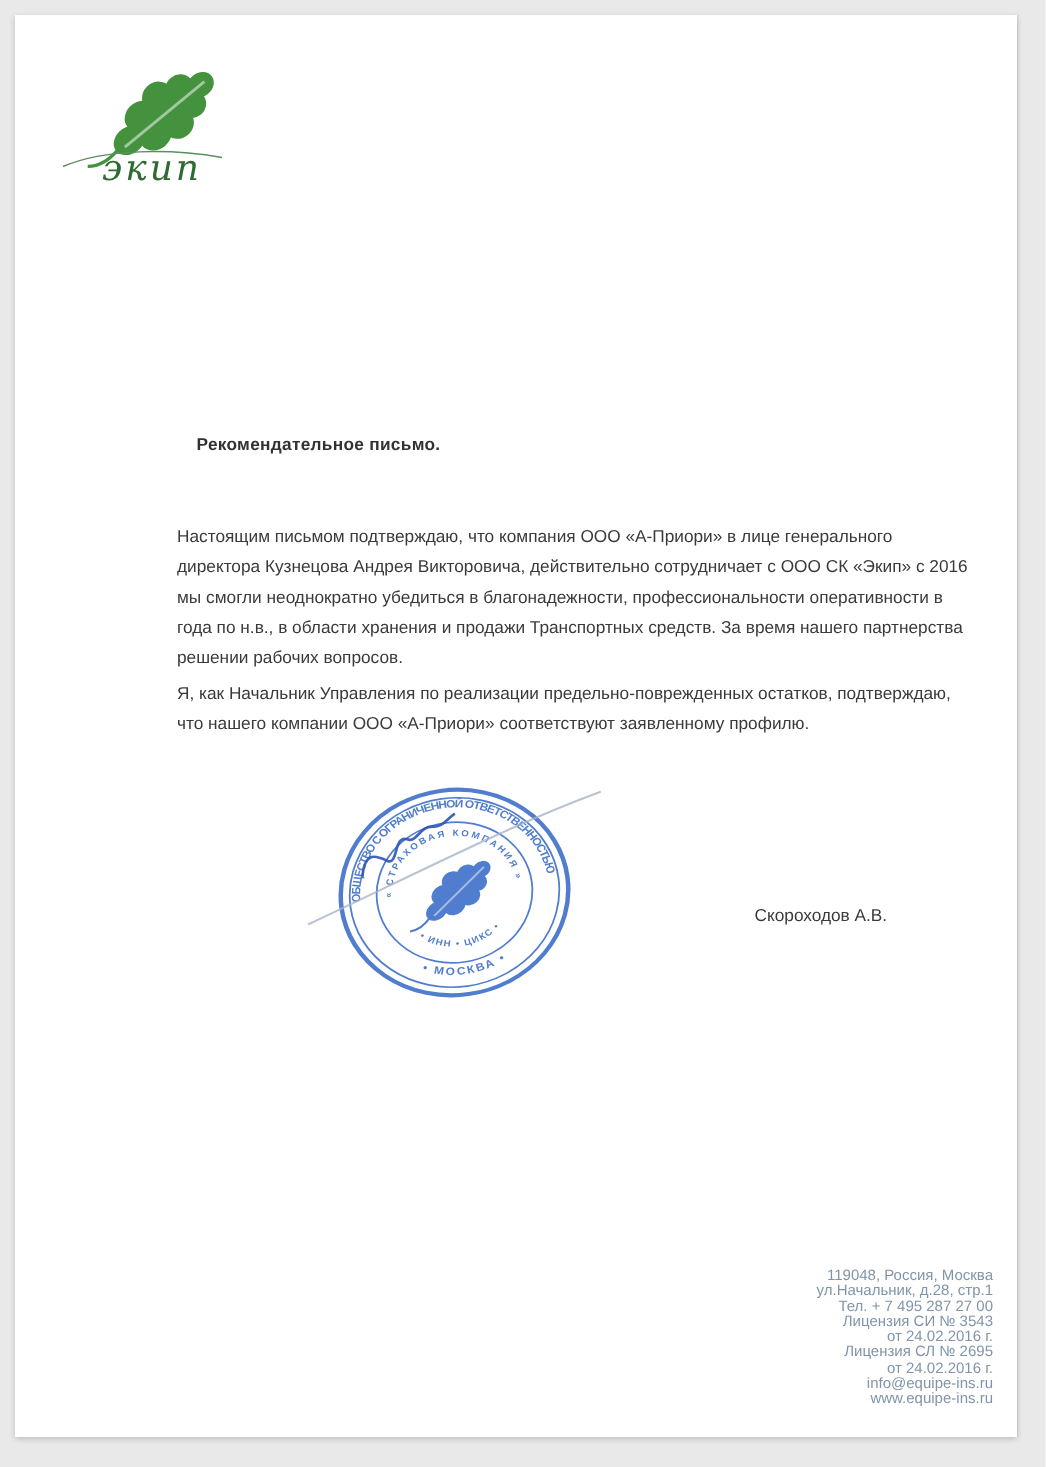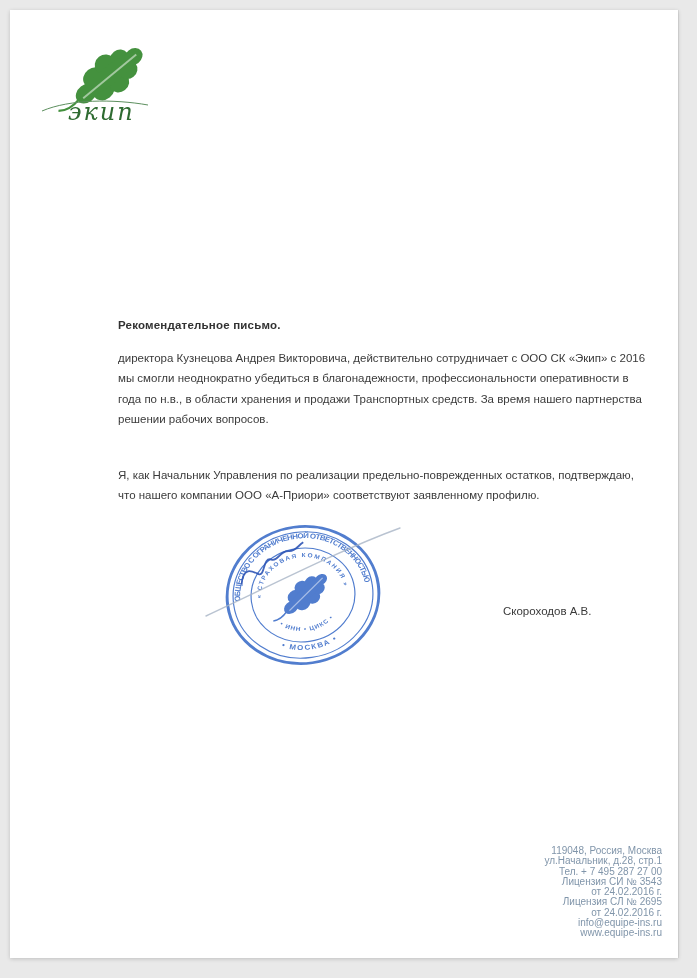--- a/index.html
+++ b/index.html
@@ -24,29 +24,28 @@
     position:absolute;left:4px;top:74px;width:110px;
     font-family:"DejaVu Serif", serif;
     font-style:italic;
     font-size:24px;
     letter-spacing:2px;
     color:#2e6b31;
     margin-left:24px;
   }
   
   .heading{
-    position:absolute;left:108px;top:281px;
+    position:absolute;left:121px;top:281px;
     font-size:11.5px;font-weight:bold;color:#323232;
     letter-spacing:.2px;
-    margin-top:28px;
   }
   .para{position:absolute;left:108px;width:548px;color:#3a3a3a;}
   .para .bodyline{font-size:11.5px;line-height:20.3px;white-space:nowrap;}
   #para1{top:338px;}
-  #para2{top:455px;}
+  #para2{top:443px;}
   .signature{
     position:absolute;left:493px;top:551px;
     font-size:11.5px;color:#3a3a3a;margin-top:44px;
   }
   
   .stamp{
     position:absolute;left:208px;top:500px;width:170px;height:170px;
     transform:rotate(-8deg) scaleY(.9);
     opacity:.88;
   }
@@ -91,20 +90,21 @@
     </svg>
     <svg class="logo-swash" viewBox="0 0 112 18">
       <path d="M2,15 C30,3 74,3 108,9" stroke="#5c8f5e" stroke-width="1" fill="none"></path>
     </svg>
     <div class="logo-word">экип</div>
   </div>
 
   <div class="heading">Рекомендательное письмо.</div>
 
   <div class="para" id="para1">
+      <div class="bodyline">Настоящим письмом подтверждаю, что компания ООО «А-Приори» в лице генерального</div>
       <div class="bodyline">директора Кузнецова Андрея Викторовича, действительно сотрудничает с ООО СК «Экип» с 2016</div>
       <div class="bodyline">мы смогли неоднократно убедиться в благонадежности, профессиональности оперативности в</div>
       <div class="bodyline">года по н.в., в области хранения и продажи Транспортных средств. За время нашего партнерства</div>
       <div class="bodyline">решении рабочих вопросов.</div>
     </div>
 
   <div class="para" id="para2">
       <div class="bodyline">Я, как Начальник Управления по реализации предельно-поврежденных остатков, подтверждаю,</div>
       <div class="bodyline">что нашего компании  ООО «А-Приори» соответствуют заявленному профилю.</div>
     </div>

